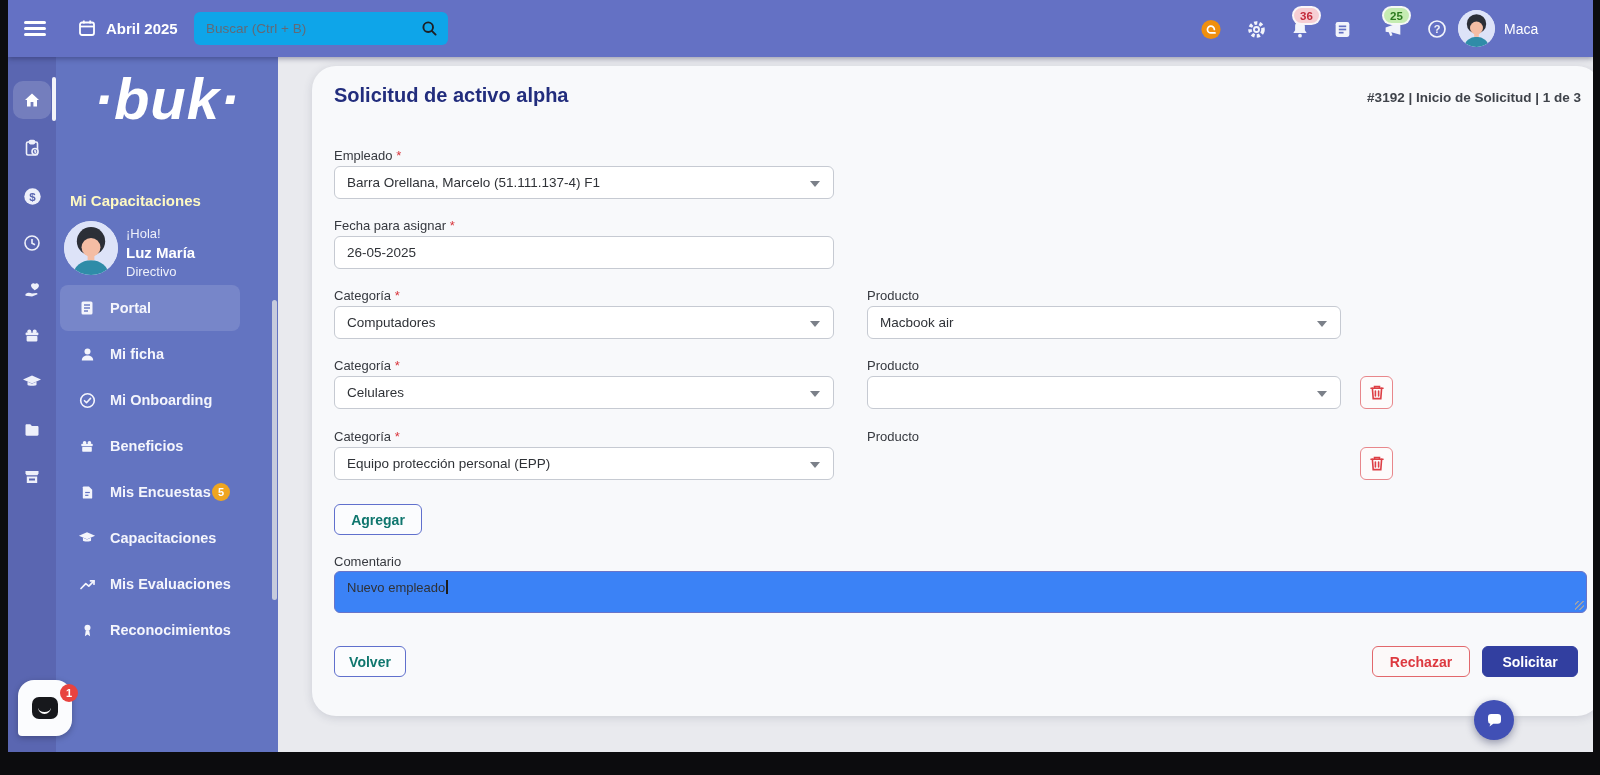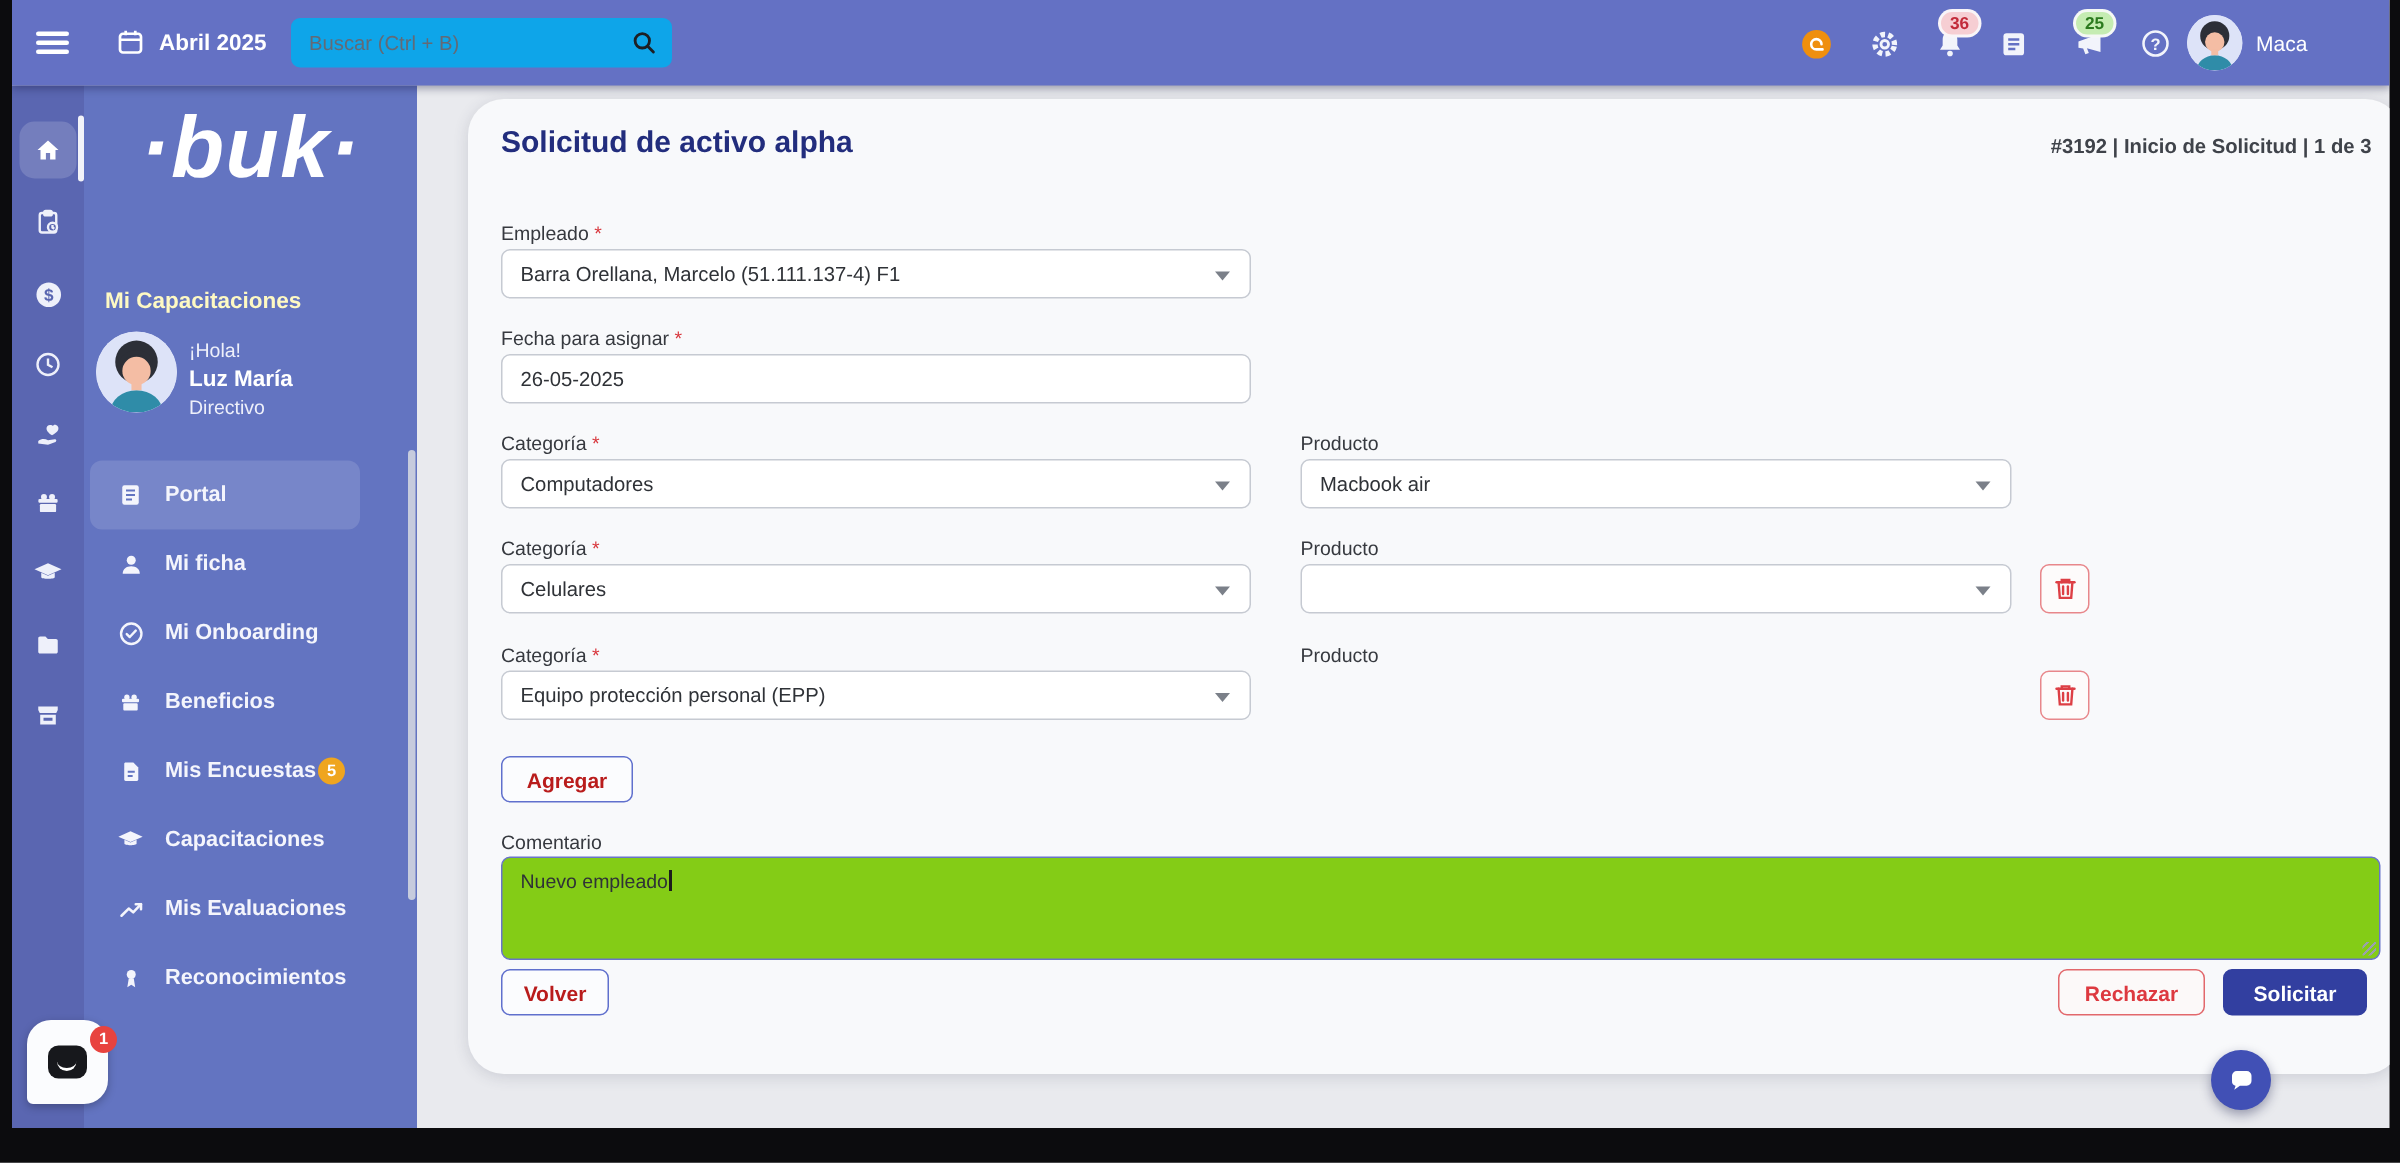--- a/index.html
+++ b/index.html
@@ -31,21 +31,21 @@
   .rail-item.active { background:rgba(255,255,255,.16); border-radius:10px; }
   .rail-thumb { position:absolute; right:0; top:20px; width:4px; height:44px; background:rgba(255,255,255,.92); border-radius:2px; }
 
   
   .sidebar { position:absolute; left:48px; top:57px; width:222px; height:695px; background:#6374c1; color:#f1f3fb; z-index:20; }
   .logo { position:absolute; left:0; top:8px; width:222px; text-align:center; font-size:58px; font-weight:bold; color:#fff; letter-spacing:1px; cursor:pointer;font-style:italic; }
   .side-section { position:absolute; left:14px; top:135px; font-size:15px; font-weight:bold; color:#fef9c3; }
   .sidebar .avatar { position:absolute; left:8px; top:164px; width:54px; height:54px; }
   .hello { position:absolute; left:70px; top:168px; font-size:13px; line-height:18px; color:#eef0fa; }
   .hello .nm { font-size:15px; font-weight:bold; color:#fff; line-height:20px; }
-  .menu { position:absolute; left:0; top:250px; width:198px; }
+  .menu { position:absolute; left:0; top:228px; width:198px; }
   .menu-item { position:relative; height:46px; display:flex; align-items:center; padding-left:22px; gap:14px; cursor:pointer; }
   .menu-item.active { background:rgba(255,255,255,.13); border-radius:8px; margin:0 14px 0 4px; padding-left:18px; }
   .mi-icon { width:18px; height:18px; display:flex; align-items:center; justify-content:center; color:#eef0fa; flex:none; }
   .mi-label { font-size:14.5px; font-weight:600; color:#f4f5fc; white-space:nowrap; }
   .mi-badge { position:absolute; right:24px; top:14px; width:18px; height:18px; border-radius:50%; background:#efa51f; color:#fff; font-size:11px; font-weight:bold; display:flex; align-items:center; justify-content:center; }
   .side-thumb { position:absolute; right:1px; top:243px; width:5px; height:300px; background:rgba(215,218,226,.85); border-radius:3px; }
 
   
   .launcher { position:absolute; left:10px; top:680px; width:54px; height:56px; background:#fbfcfe; border-radius:16px 16px 16px 4px; z-index:40; cursor:pointer; box-shadow:0 2px 6px rgba(0,0,0,.25); display:flex; align-items:center; justify-content:center; }
   .launcher .bub { width:26px; height:22px; background:#17181c; border-radius:7px; position:relative; }
@@ -58,24 +58,24 @@
   .page-meta { position:absolute; right:20px; top:24px; font-size:13.5px; font-weight:bold; color:#3f434a; }
   .subtitle { position:absolute; left:22px; top:56px; font-size:12px; font-style:italic; color:#4b4f55;margin-top:48px; }
   .f-label { position:absolute; font-size:13px; color:#36393f; }
   .req { color:#d8363c; }
   .select, .text-input { position:absolute; height:33px; background:#fff; border:1px solid #c6cad2; border-radius:6px; font-size:13.5px; color:#2f3237; display:flex; align-items:center; padding:0 30px 0 12px; cursor:pointer; }
   .text-input { padding-right:12px; cursor:text; }
   .text-input input { border:none; outline:none; width:100%; font-size:13.5px; color:#2f3237; font-family:inherit; background:transparent; }
   .caret { position:absolute; right:13px; top:14px; width:0; height:0; border-left:5px solid transparent; border-right:5px solid transparent; border-top:6px solid #7b8089; }
   .trash-btn { position:absolute; width:33px; height:33px; border:1.5px solid #e8878b; border-radius:6px; background:#fdfbfb; color:#dd3f45; display:flex; align-items:center; justify-content:center; cursor:pointer; }
   .btn { position:absolute; height:31px; border-radius:6px; font-size:14px; font-weight:bold; display:flex; align-items:center; justify-content:center; cursor:pointer; }
-  .btn-outline-blue { background:#fbfcfe; border:1.5px solid #6070cd; color:#b91c1c; }
+  .btn-outline-blue { background:#fbfcfe; border:1.5px solid #6070cd; color:#0f766e; }
   .btn-outline-red { background:#fcf9f9; border:1.5px solid #e2686c; color:#dd3940; }
   .btn-solid { background:#323fa0; border:1.5px solid #323fa0; color:#fff; }
-  .comment-box { position:absolute; left:22px; top:505px; width:1253px; height:69px; background:#84cc16; border:1.6px solid #6974c8; border-radius:6px; padding:8px 12px; font-size:13px; color:#2f3237; cursor:text; }
+  .comment-box { position:absolute; left:22px; top:505px; width:1253px; height:42px; background:#3b82f6; border:1.6px solid #6974c8; border-radius:6px; padding:8px 12px; font-size:13px; color:#2f3237; cursor:text; }
   .comment-box:after { content:""; position:absolute; right:2px; bottom:2px; width:9px; height:9px; background:repeating-linear-gradient(135deg, transparent 0 2px, #9aa0ad 2px 3.5px); }
   .tcaret { display:inline-block; width:1.5px; height:14px; background:#1c1c1c; vertical-align:-2px; margin-left:1px; }
   .fab { position:absolute; left:1466px; top:700px; width:40px; height:40px; border-radius:50%; background:#4150b5; box-shadow:0 3px 8px rgba(20,25,70,.4); display:flex; align-items:center; justify-content:center; z-index:50; cursor:pointer; }
   svg { display:block; }
 </style>
 </head>
 <body>
 
 <div id="app">
 

